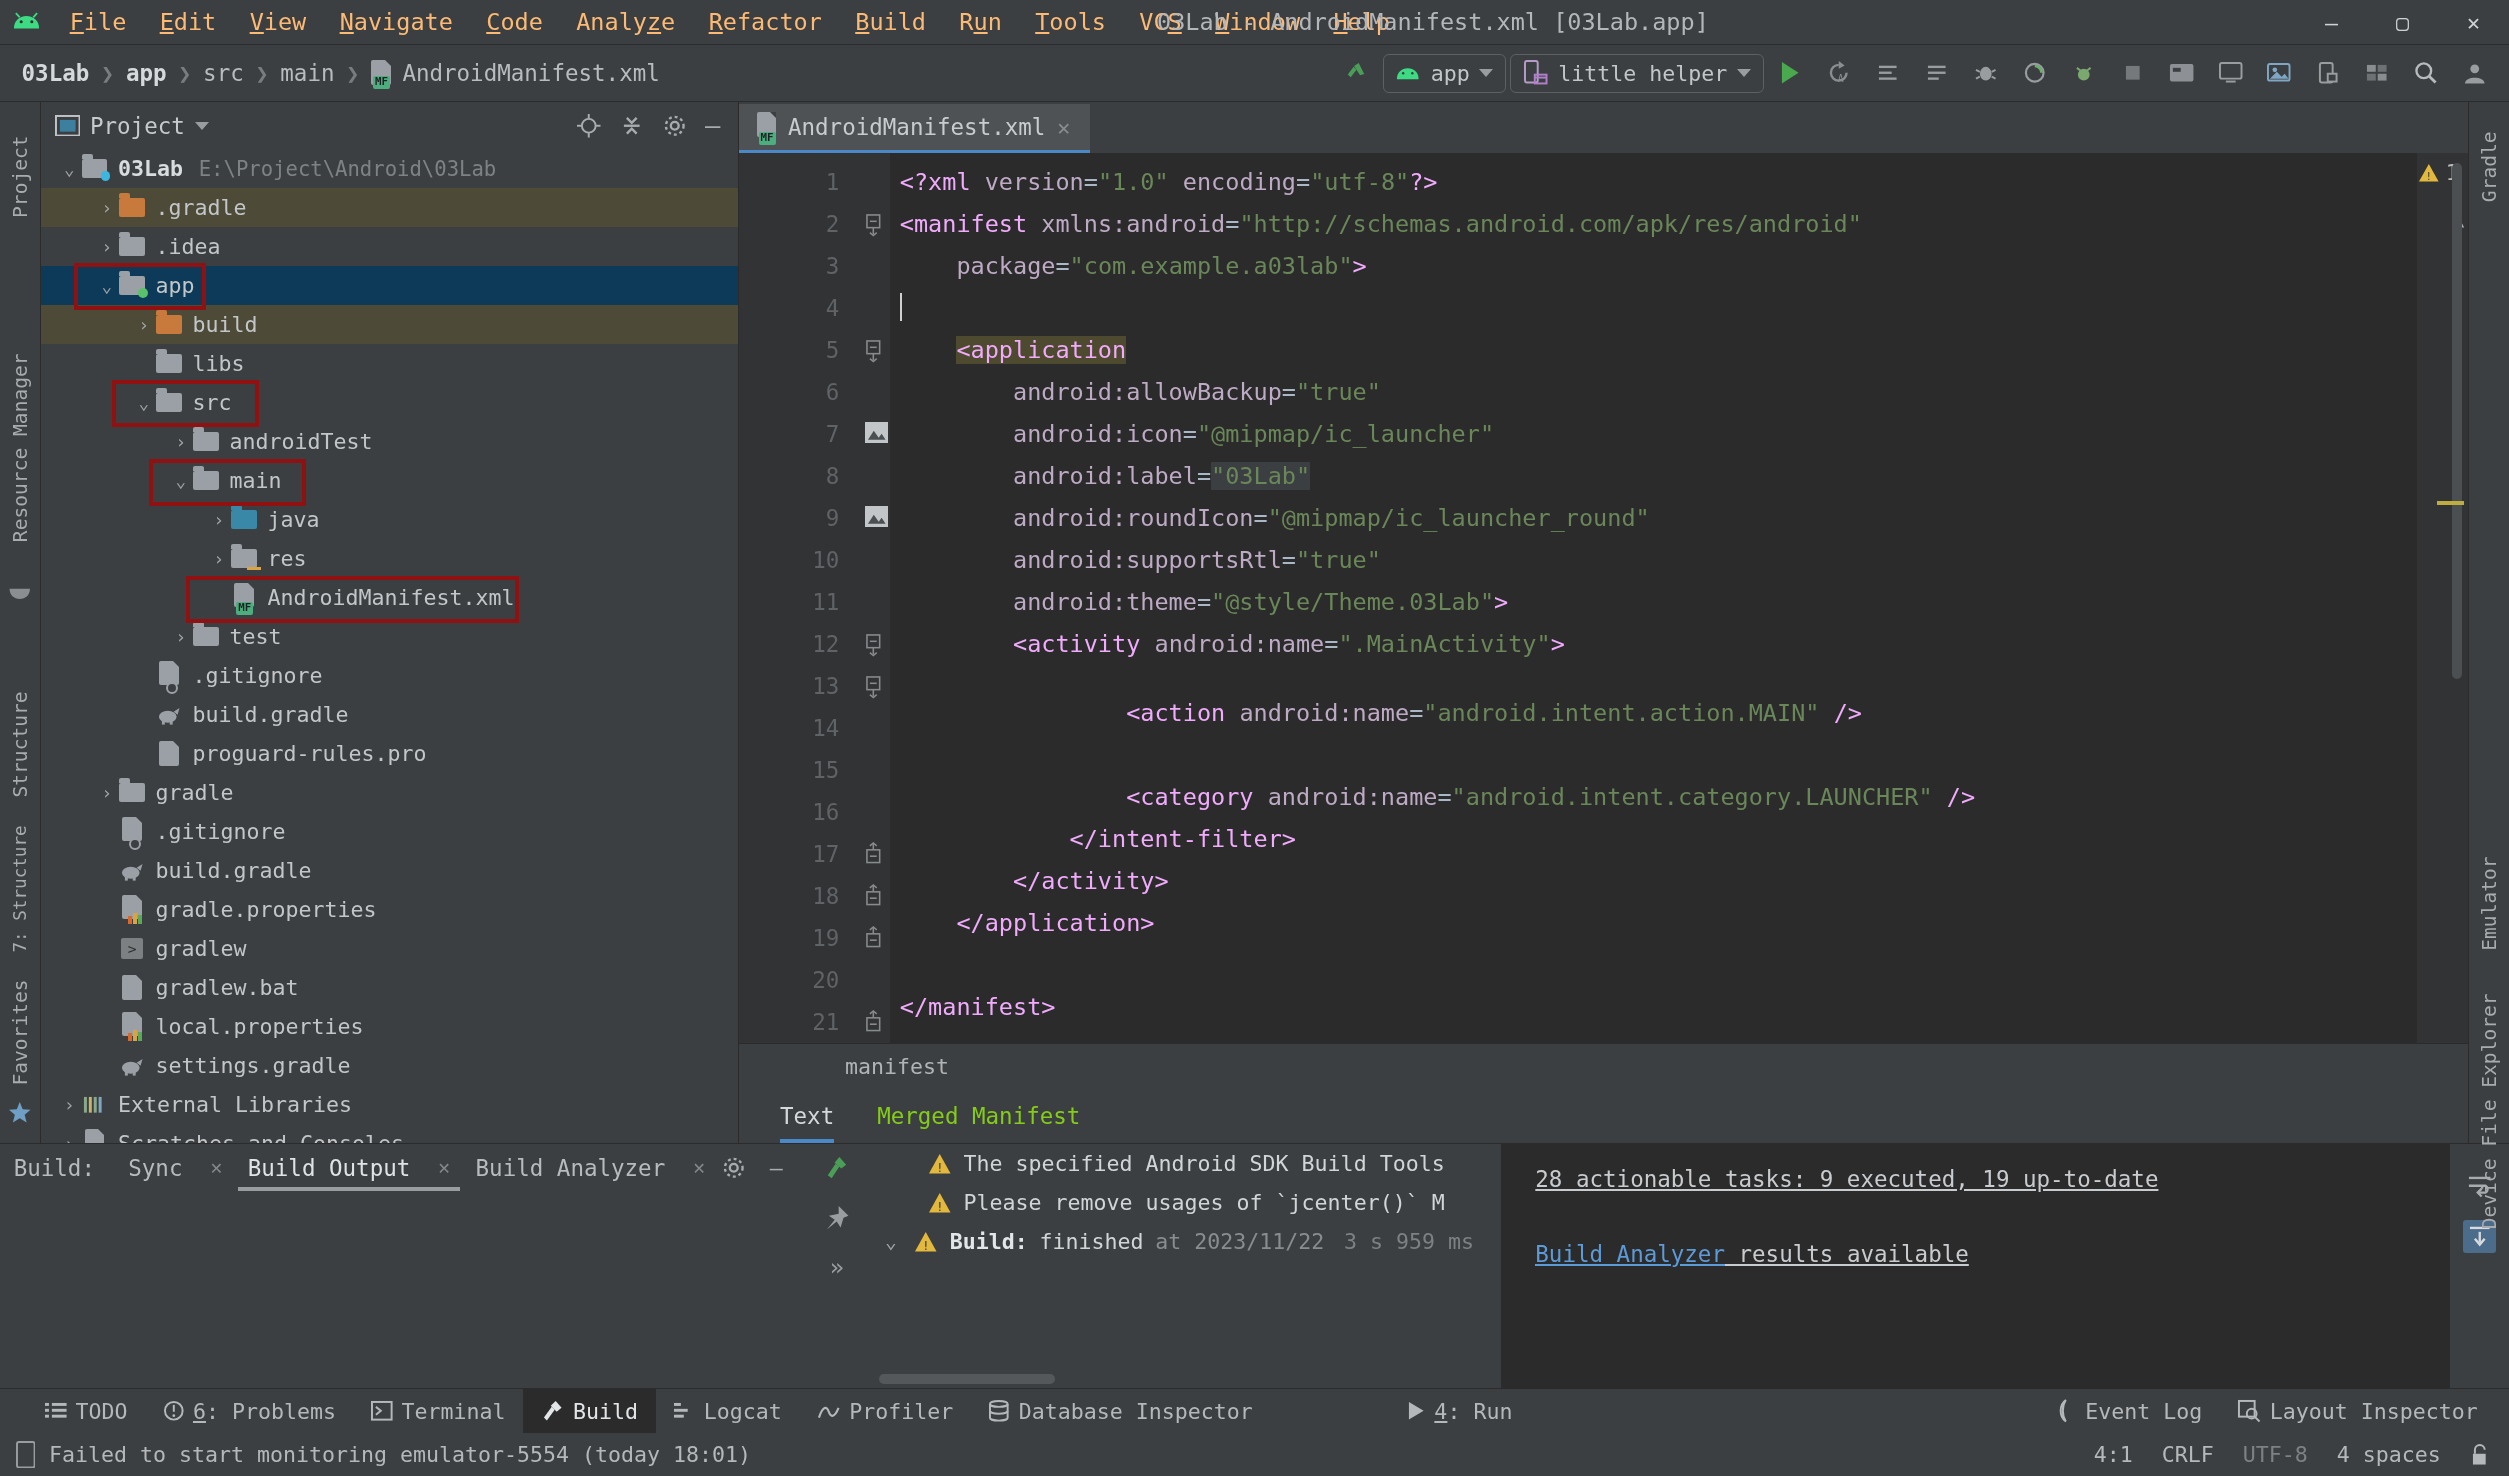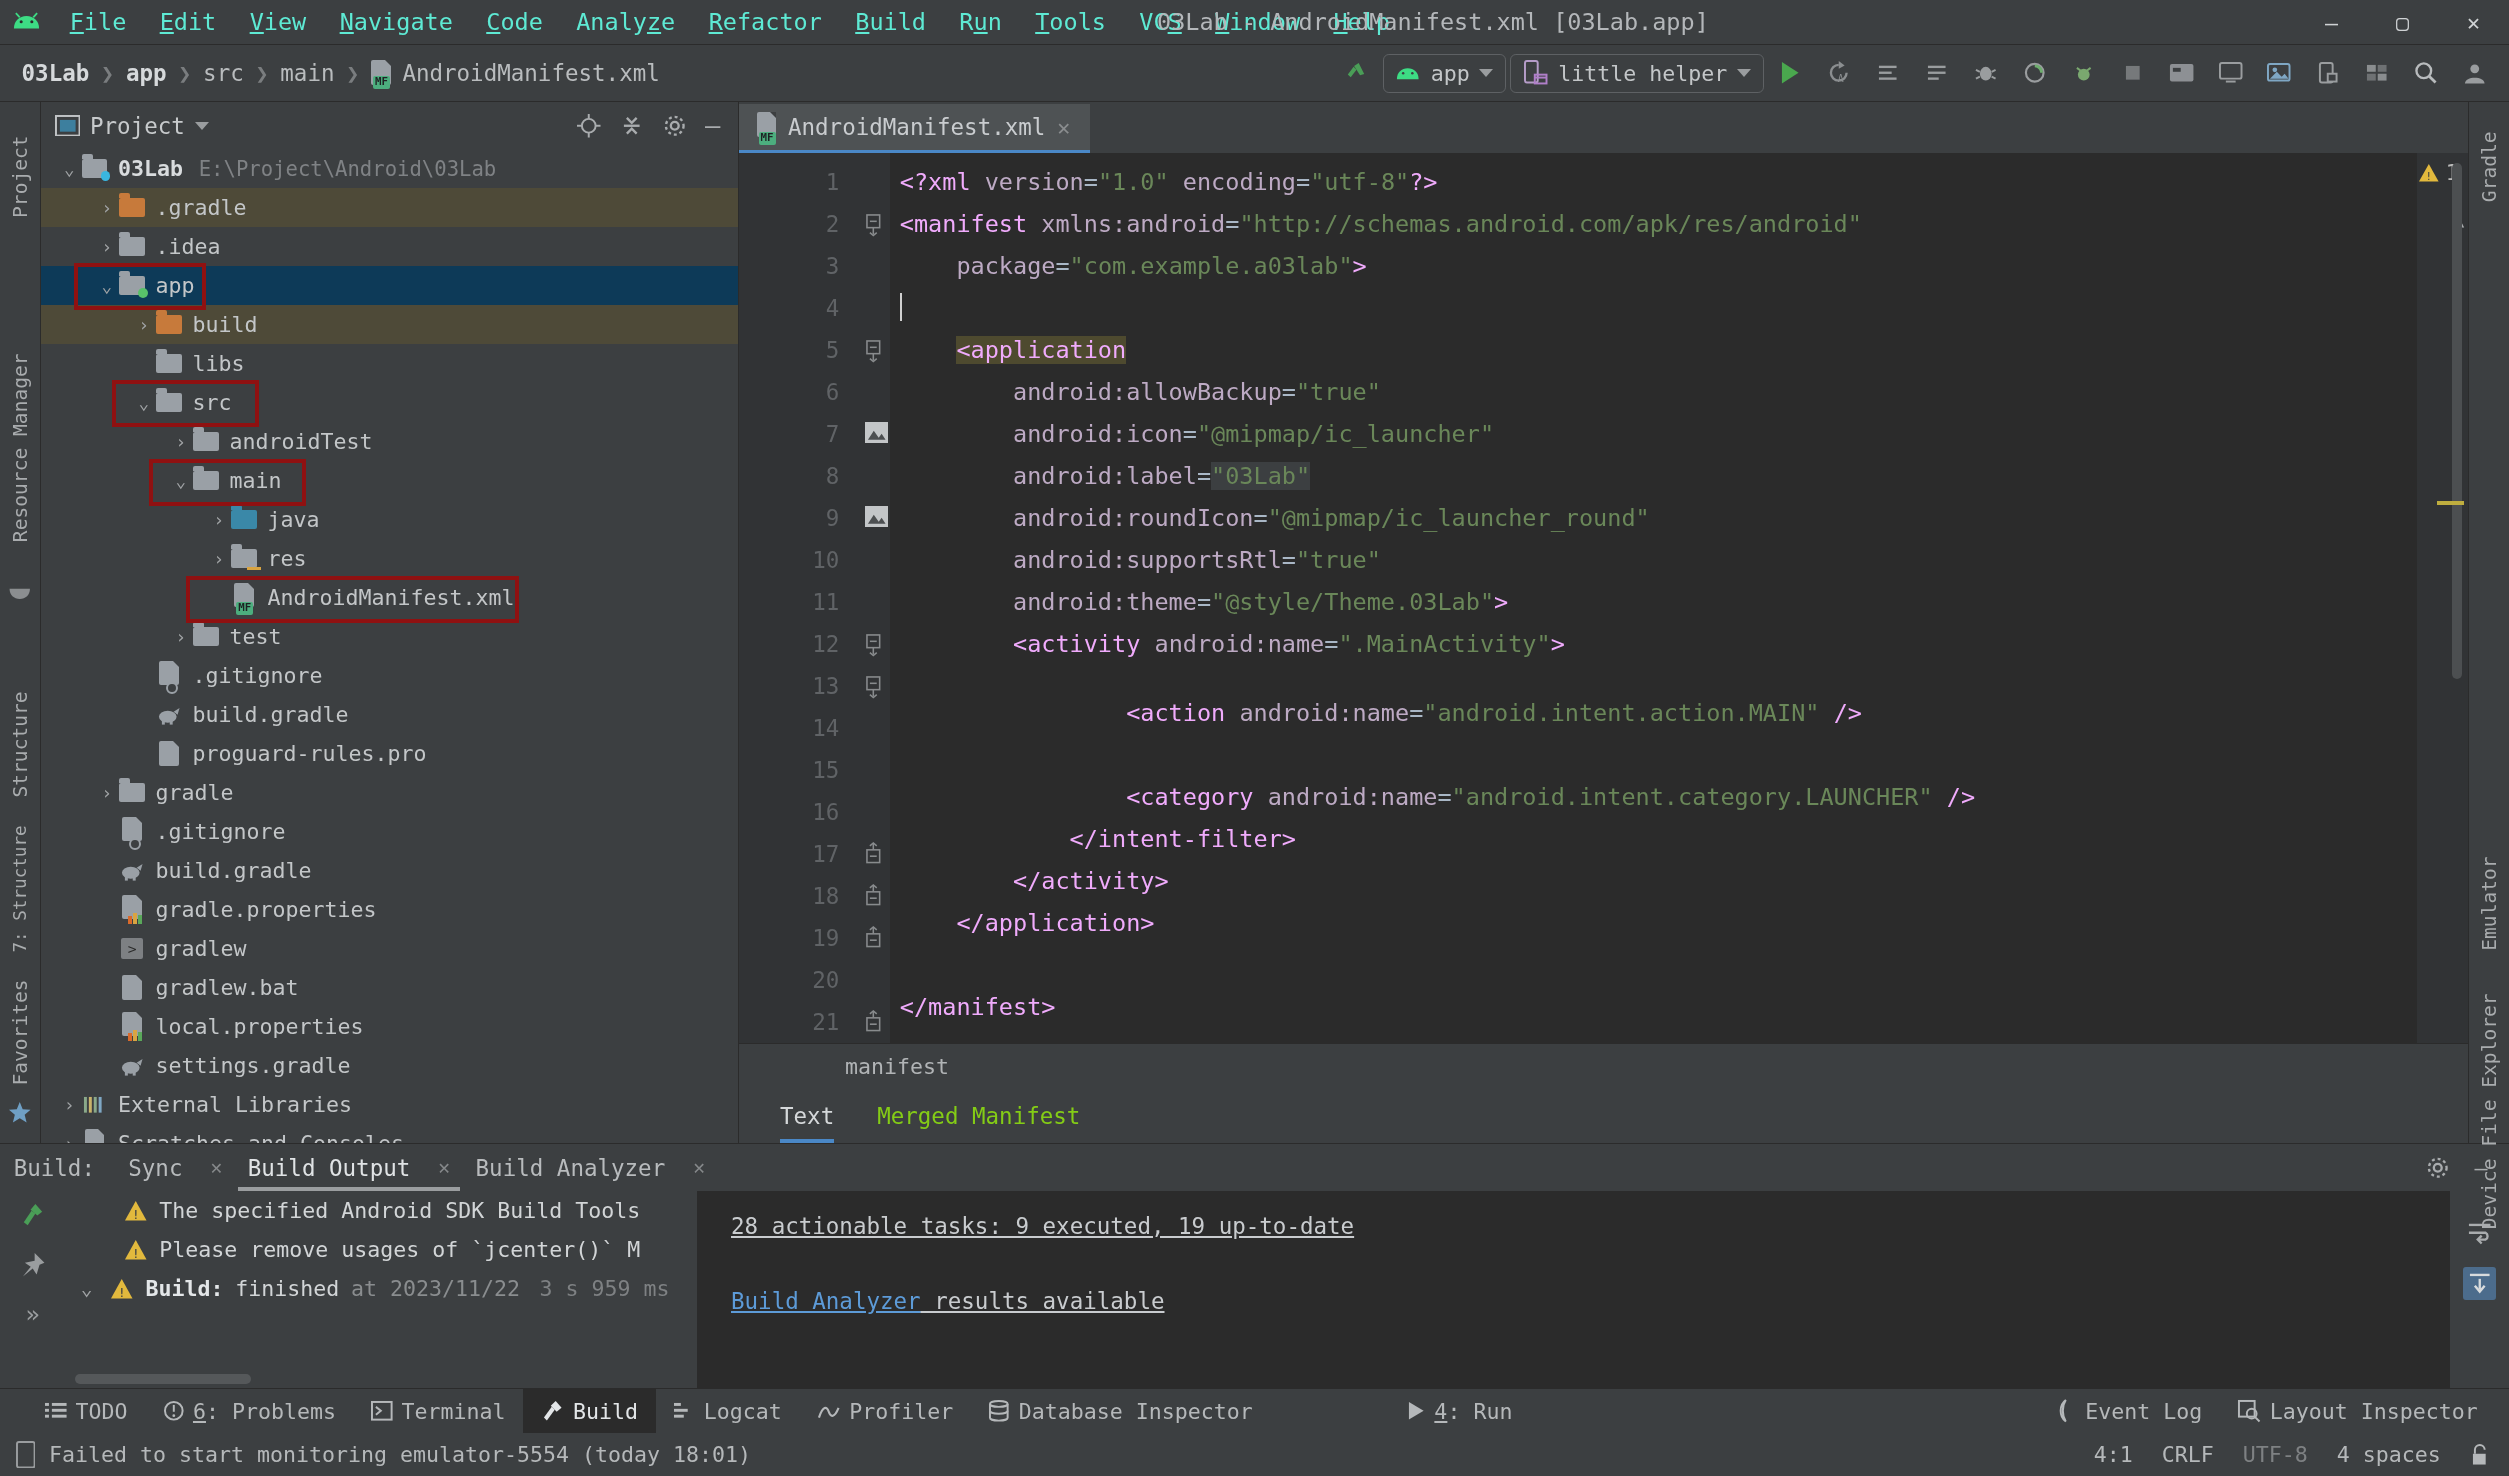--- a/index.html
+++ b/index.html
@@ -13,21 +13,21 @@
   }
   .app { width: 2509px; height: 1476px; display: flex; flex-direction: column; background:#3c3f41; }
 
   
   .menubar {
     height: 45px; background: #3c3f41; display: flex; align-items: center;
     border-bottom: 1px solid #2b2b2b; position: relative; flex: none;
   }
   .logo { width: 53px; display:flex; align-items:center; justify-content:center; }
   .menu-item {
-    font-size: 23.5px; color: #5eead4; padding: 0 16.7px; line-height: 45px; white-space: nowrap;
+    font-size: 23.5px; color: #fdba74; padding: 0 16.7px; line-height: 45px; white-space: nowrap;
   }
   .menu-item u { text-decoration: underline; }
   .win-title {
     position:absolute; left: 1157px; top:0; line-height:45px; font-size:23.5px; color:#b4b7ba; white-space:nowrap;
   }
   .win-ctrls { position:absolute; right:0; top:0; height:45px; display:flex; align-items:center; }
   .win-btn { width: 71px; height:45px; display:flex; align-items:center; justify-content:center; color:#cfd2d4; font-size: 21.6px; }
 
   
   .navbar {
@@ -120,21 +120,21 @@
   .warn-top { position:absolute; top:7.8px; right:9.8px; display:flex; align-items:center; gap:5.9px; font-size:20.6px; color:#bbb; }
   .scroll-thumb { position:absolute; right:5.9px; top:9.8px; width:9.8px; height:58%; background:#4c4f51; border-radius:4.9px;}
   .mark-line { position:absolute; right:3.9px; width:27.4px; height:3.9px; background:#bfae3f; }
 
   .breadcrumb-bottom { height:45px; background:#3c3f41; display:flex; align-items:center; padding-left:106px; font-size:21.6px; color:#b1b4b6; flex:none; border-top:1px solid #2b2b2b;}
   .subtabs { height:55px; background:#3c3f41; display:flex; align-items:center; padding-left:41px; gap:43px; flex:none; }
   .subtab { font-size:22.5px; color:#84cc16; height:55px; display:flex; align-items:center; }
   .subtab.active { color:#d5d8da; box-shadow: inset 0 -3.9px 0 0 #4a88c7; }
 
   
-  .buildpanel { height:245px; background:#3c3f41; display:flex; flex-direction:column; flex:none; border-top:1px solid #2b2b2b; }
+  .buildpanel { height:245px; background:#3c3f41; display:flex; flex-direction:row; flex:none; border-top:1px solid #2b2b2b; }
   .bp-head { height:47px; display:flex; align-items:center; padding-left:13.7px; gap:5.9px; }
   .bp-label { font-size:22.5px; color:#b8bbbd; margin-right:17.6px; }
   .bp-tab { font-size:22.5px; color:#b8bbbd; display:flex; align-items:center; gap:28px; height:47px; padding:0 9.8px; }
   .bp-tab.active { color:#e0e3e5; box-shadow: inset 0 -3.9px 0 0 #9a9d9f; }
   .bp-tab .x { color:#85888a; font-size:19.6px; }
   .bp-icons { margin-left:auto; display:flex; align-items:center; gap:23.5px; padding-right:21.6px; color:#a9acae; font-size:21.6px; }
   .bp-body { flex:1; display:flex; min-height:0; }
   .bp-side { width:65px; background:#3c3f41; display:flex; flex-direction:column; align-items:center; padding-top:9.8px; gap:21.6px; flex:none; }
   .bp-tree { width:633px; background:#3c3f41; flex:none; position:relative; font-size:21.6px; overflow:hidden; border-right:1px solid #2b2b2b;}
   .bt-row { height:39px; display:flex; align-items:center; gap:11.8px; white-space:nowrap; padding-left:9.8px; color:#c0c3c5;}

